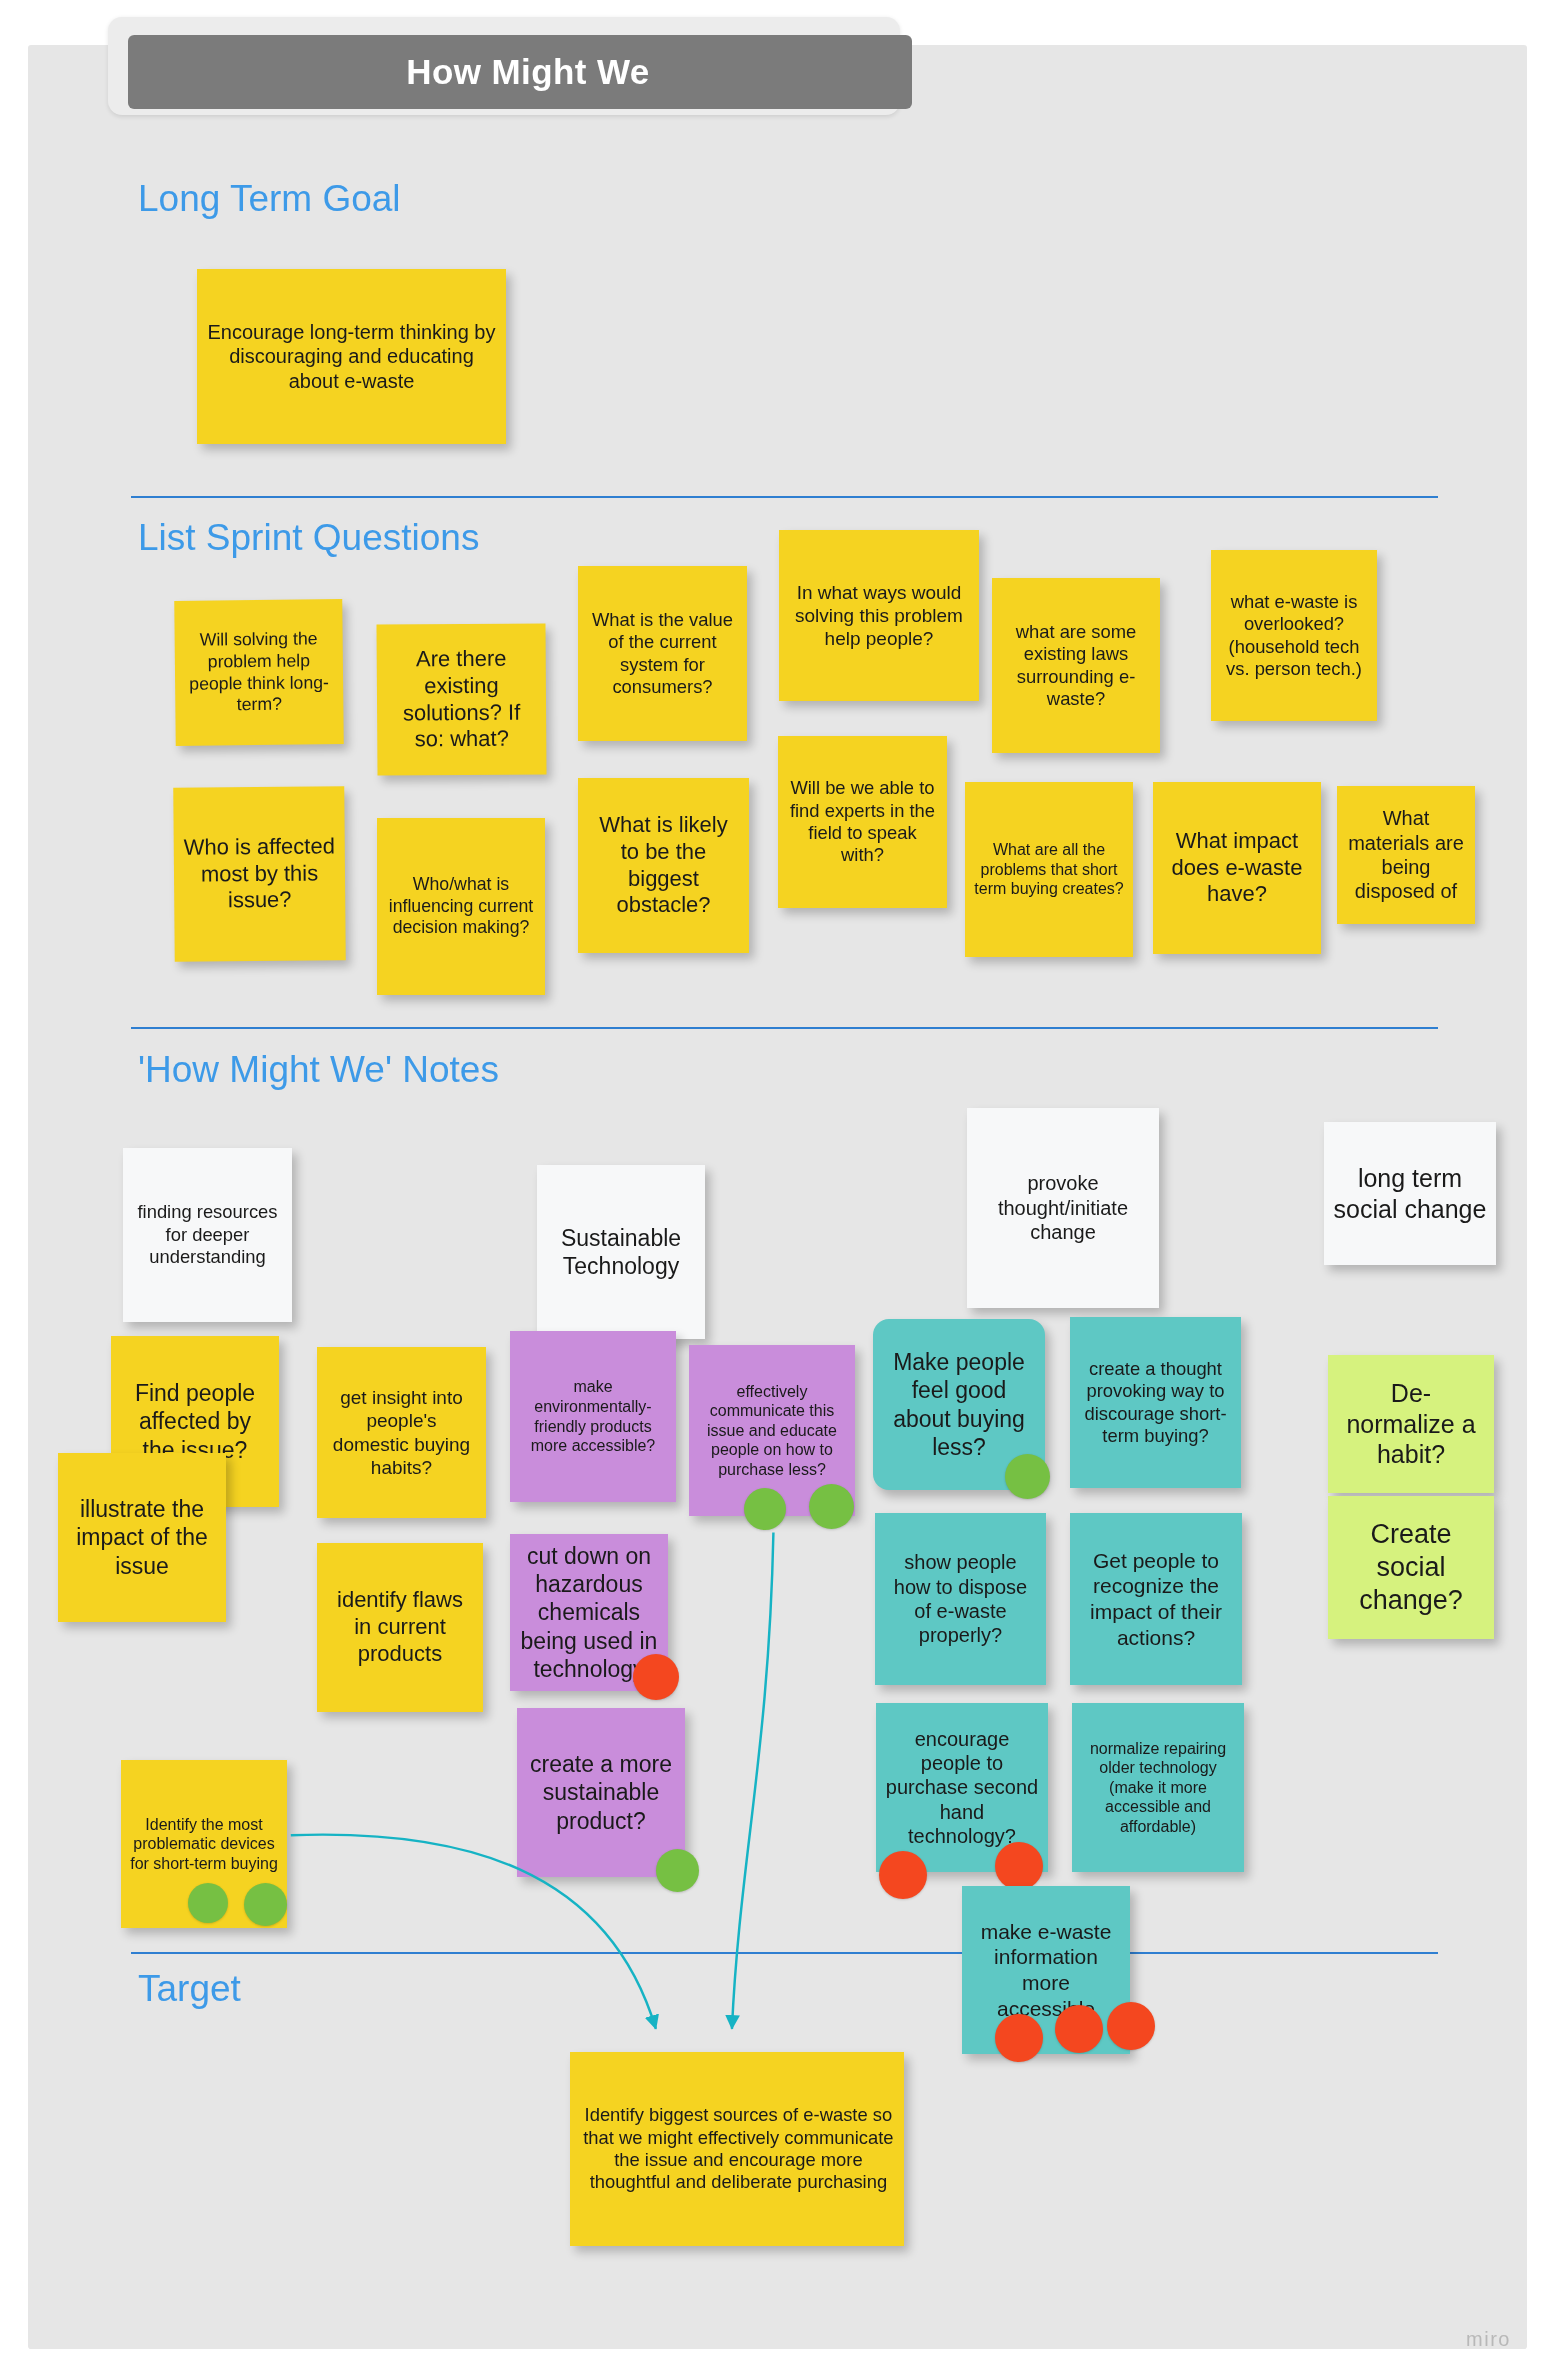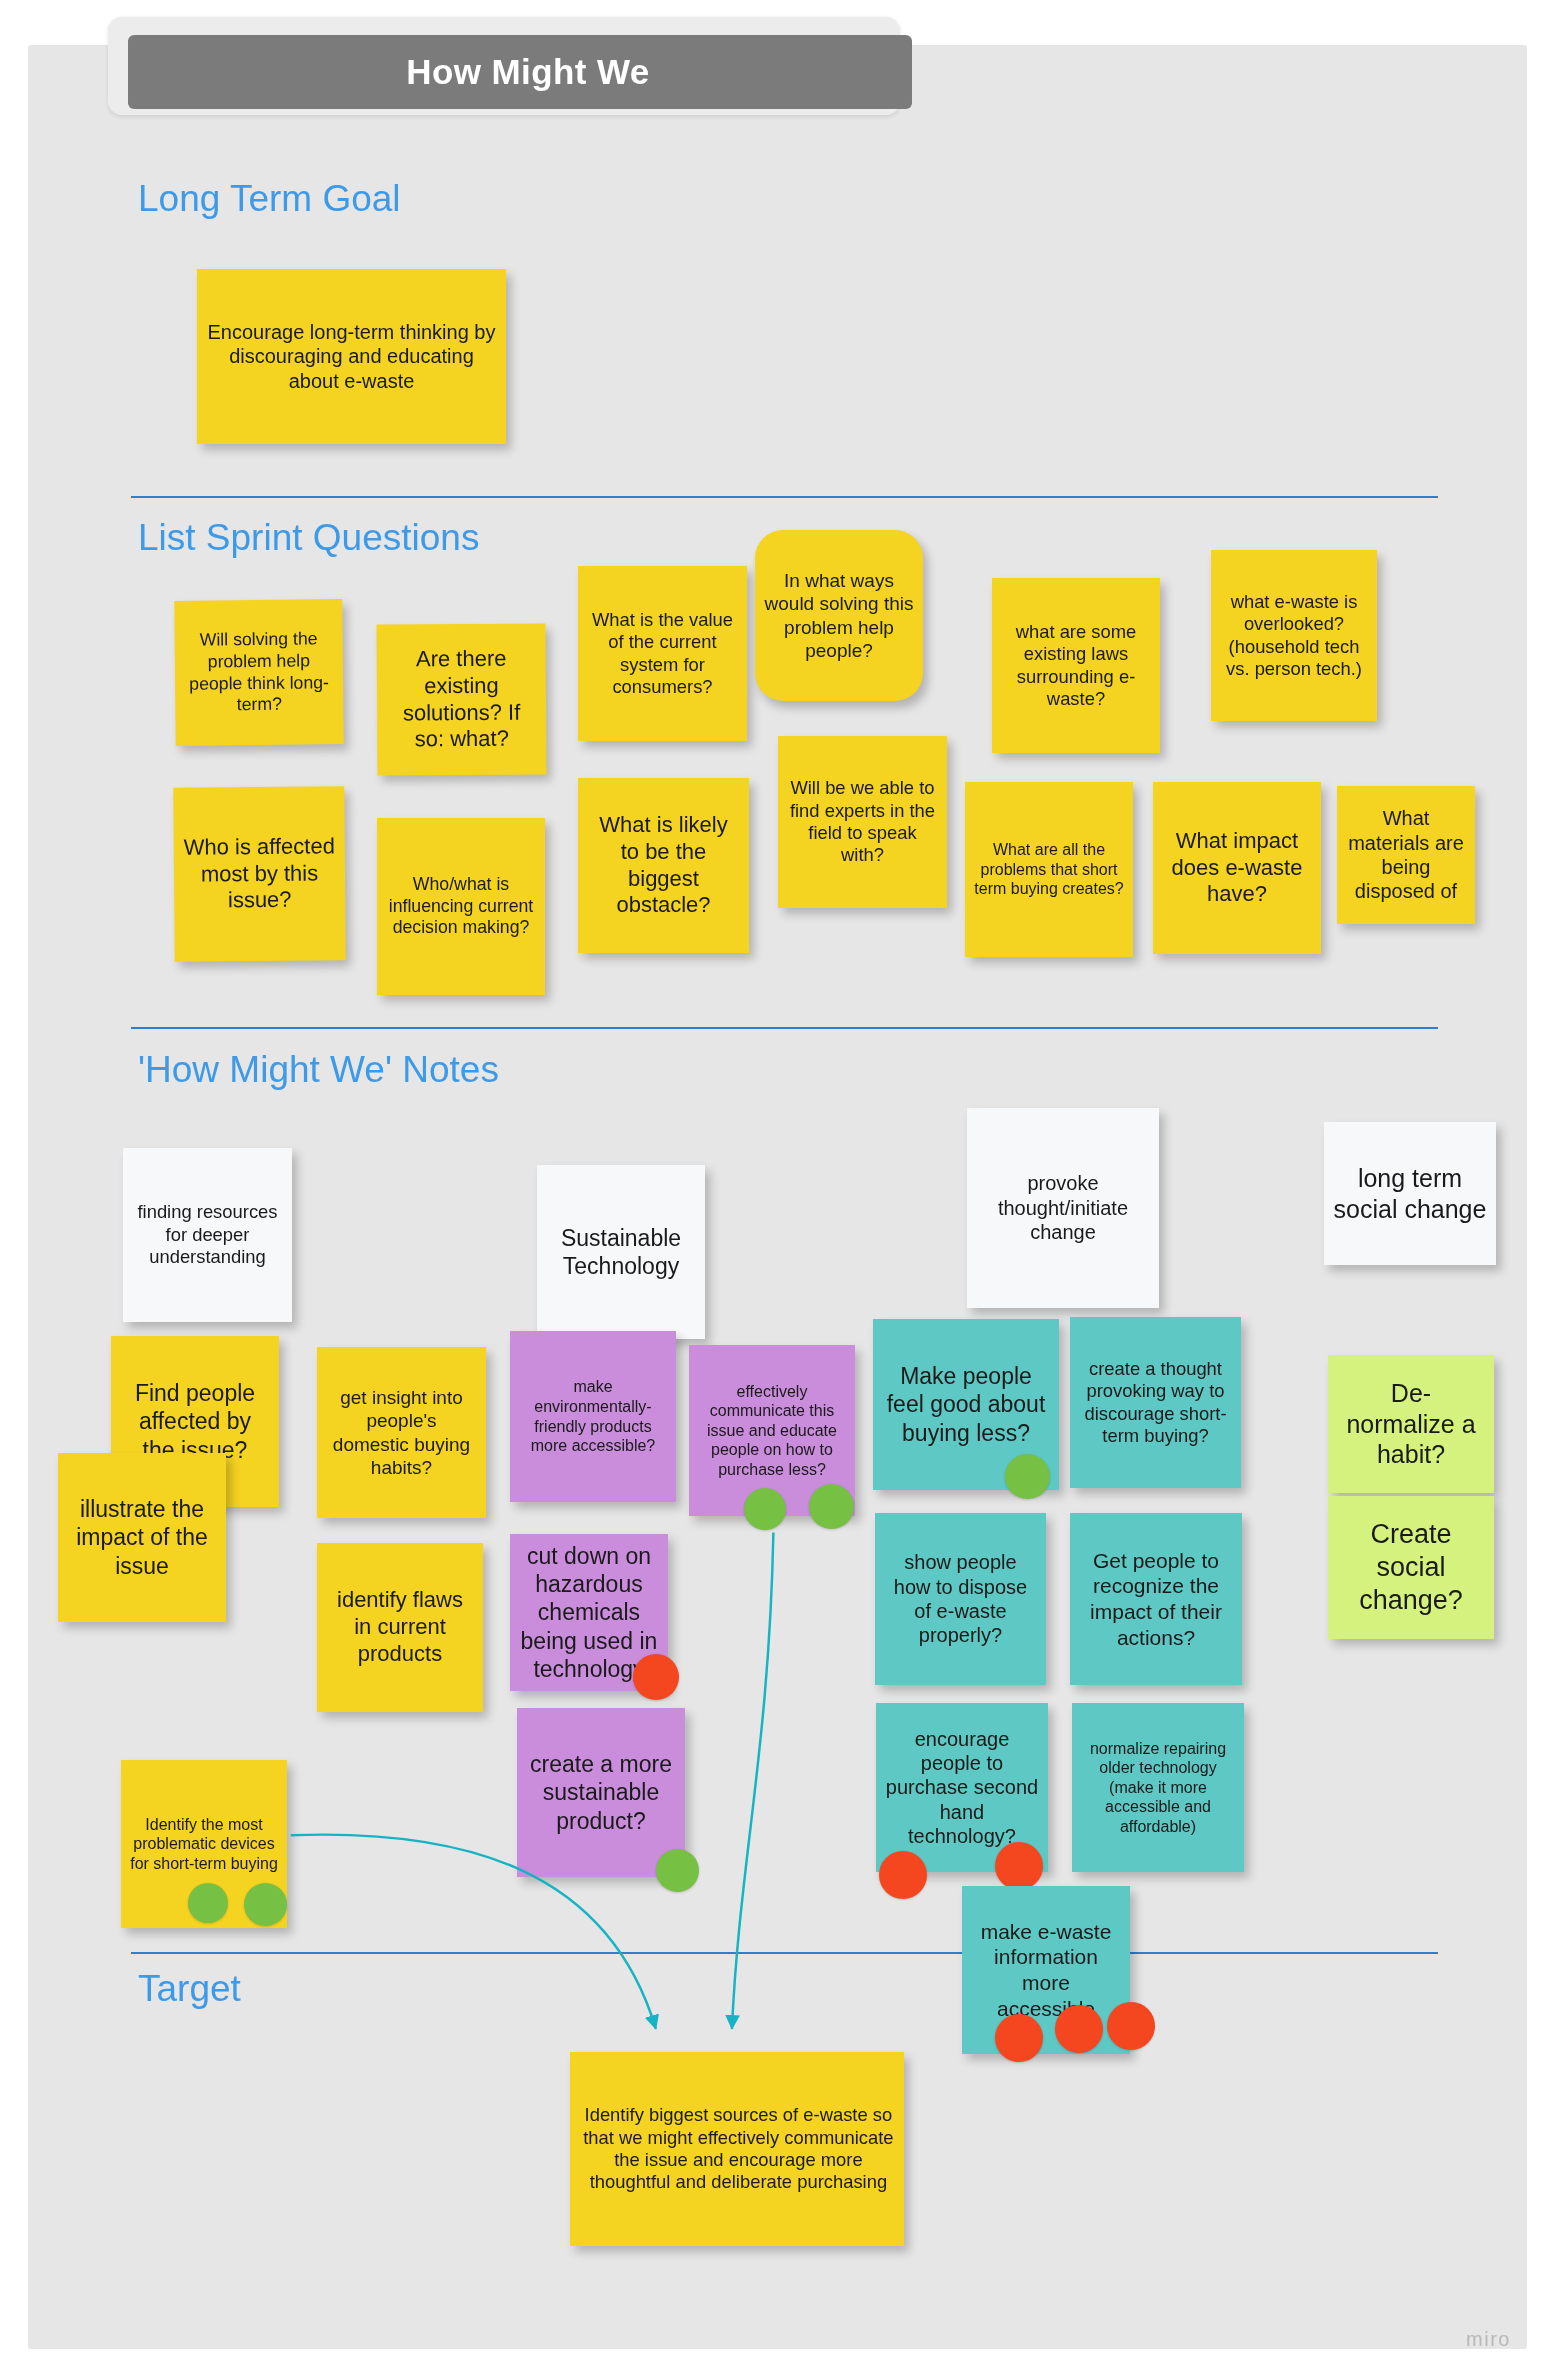--- a/index.html
+++ b/index.html
@@ -145,21 +145,21 @@
   </div>
 
   <div class="note yellow" style="left:377px; top:624px; width:169px; height:151px; font-size:22px; transform:rotate(-0.4deg);">
     <span>Are there existing solutions? If so: what?</span>
   </div>
 
   <div class="note yellow" style="left:578px; top:566px; width:169px; height:175px; font-size:18.4px;">
     <span>What is the value of the current system for consumers?</span>
   </div>
 
-  <div class="note yellow" style="left:755px; top:530px; width:168px; height:171px;font-size:19px;border-radius:28px;">
+  <div class="note yellow" style="left:779px; top:530px; width:200px; height:171px;font-size:19px;">
     <span>In what ways would solving this problem help people?</span>
   </div>
 
   <div class="note yellow" style="left:992px; top:578px; width:168px; height:175px; font-size:18.4px;">
     <span>what are some existing laws surrounding e-waste?</span>
   </div>
 
   <div class="note yellow" style="left:1211px; top:550px; width:166px; height:171px; font-size:18.4px;">
     <span>what e-waste is overlooked? (household tech vs. person tech.)</span>
   </div>
@@ -255,21 +255,21 @@
   <div class="note purple" style="left:510px; top:1534px; width:158px; height:157px; font-size:23px;">
     <span>cut down on hazardous chemicals being used in technology</span>
   </div>
   <div class="dot dot-red" style="left:633px; top:1654px; width:46px; height:46px;"></div>
 
   <div class="note purple" style="left:517px; top:1708px; width:168px; height:169px; font-size:23px;">
     <span>create a more sustainable product?</span>
   </div>
   <div class="dot dot-green" style="left:656px; top:1849px; width:43px; height:43px;"></div>
 
-  <div class="note teal" style="left:873px; top:1319px; width:186px; height:171px; font-size:23px;">
+  <div class="note teal" style="left:873px; top:1319px; width:172px; height:171px; font-size:23px;border-radius:16px;">
     <span>Make people feel good about buying less?</span>
   </div>
   <div class="dot dot-green" style="left:1005px; top:1454px; width:45px; height:45px;"></div>
 
   <div class="note teal" style="left:1070px; top:1317px; width:171px; height:171px; font-size:18.4px;">
     <span>create a thought provoking way to discourage short-term buying?</span>
   </div>
 
   <div class="note teal" style="left:875px; top:1513px; width:171px; height:172px; font-size:20px;">
     <span>show people how to dispose of e-waste properly?</span>

